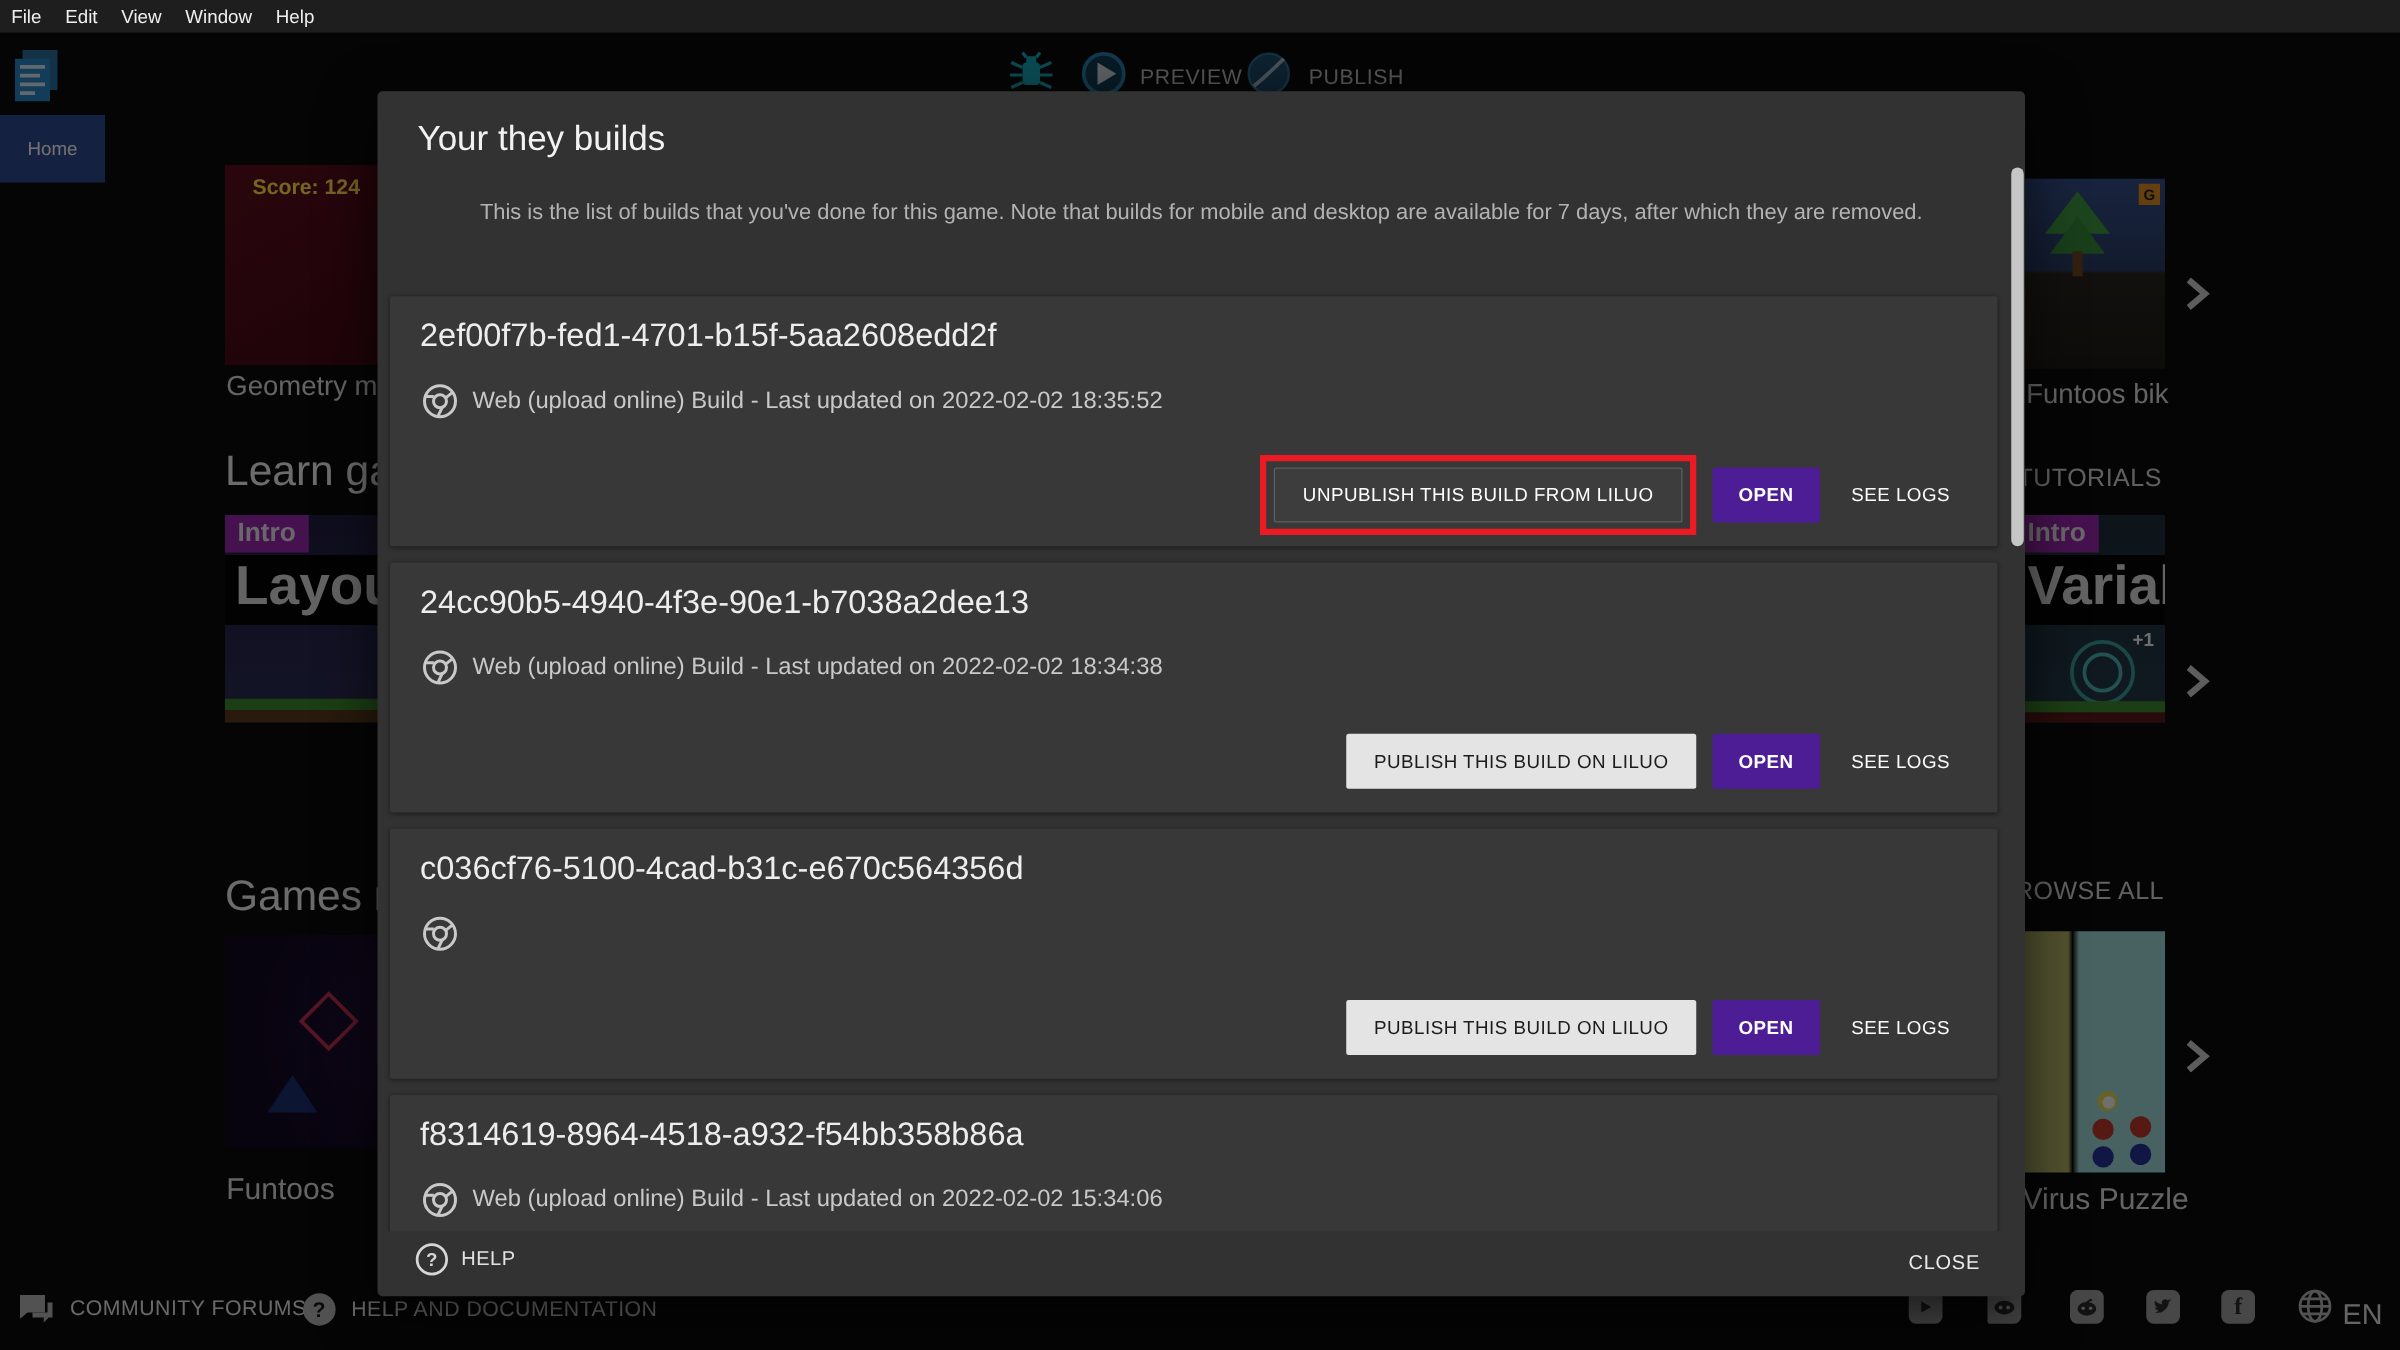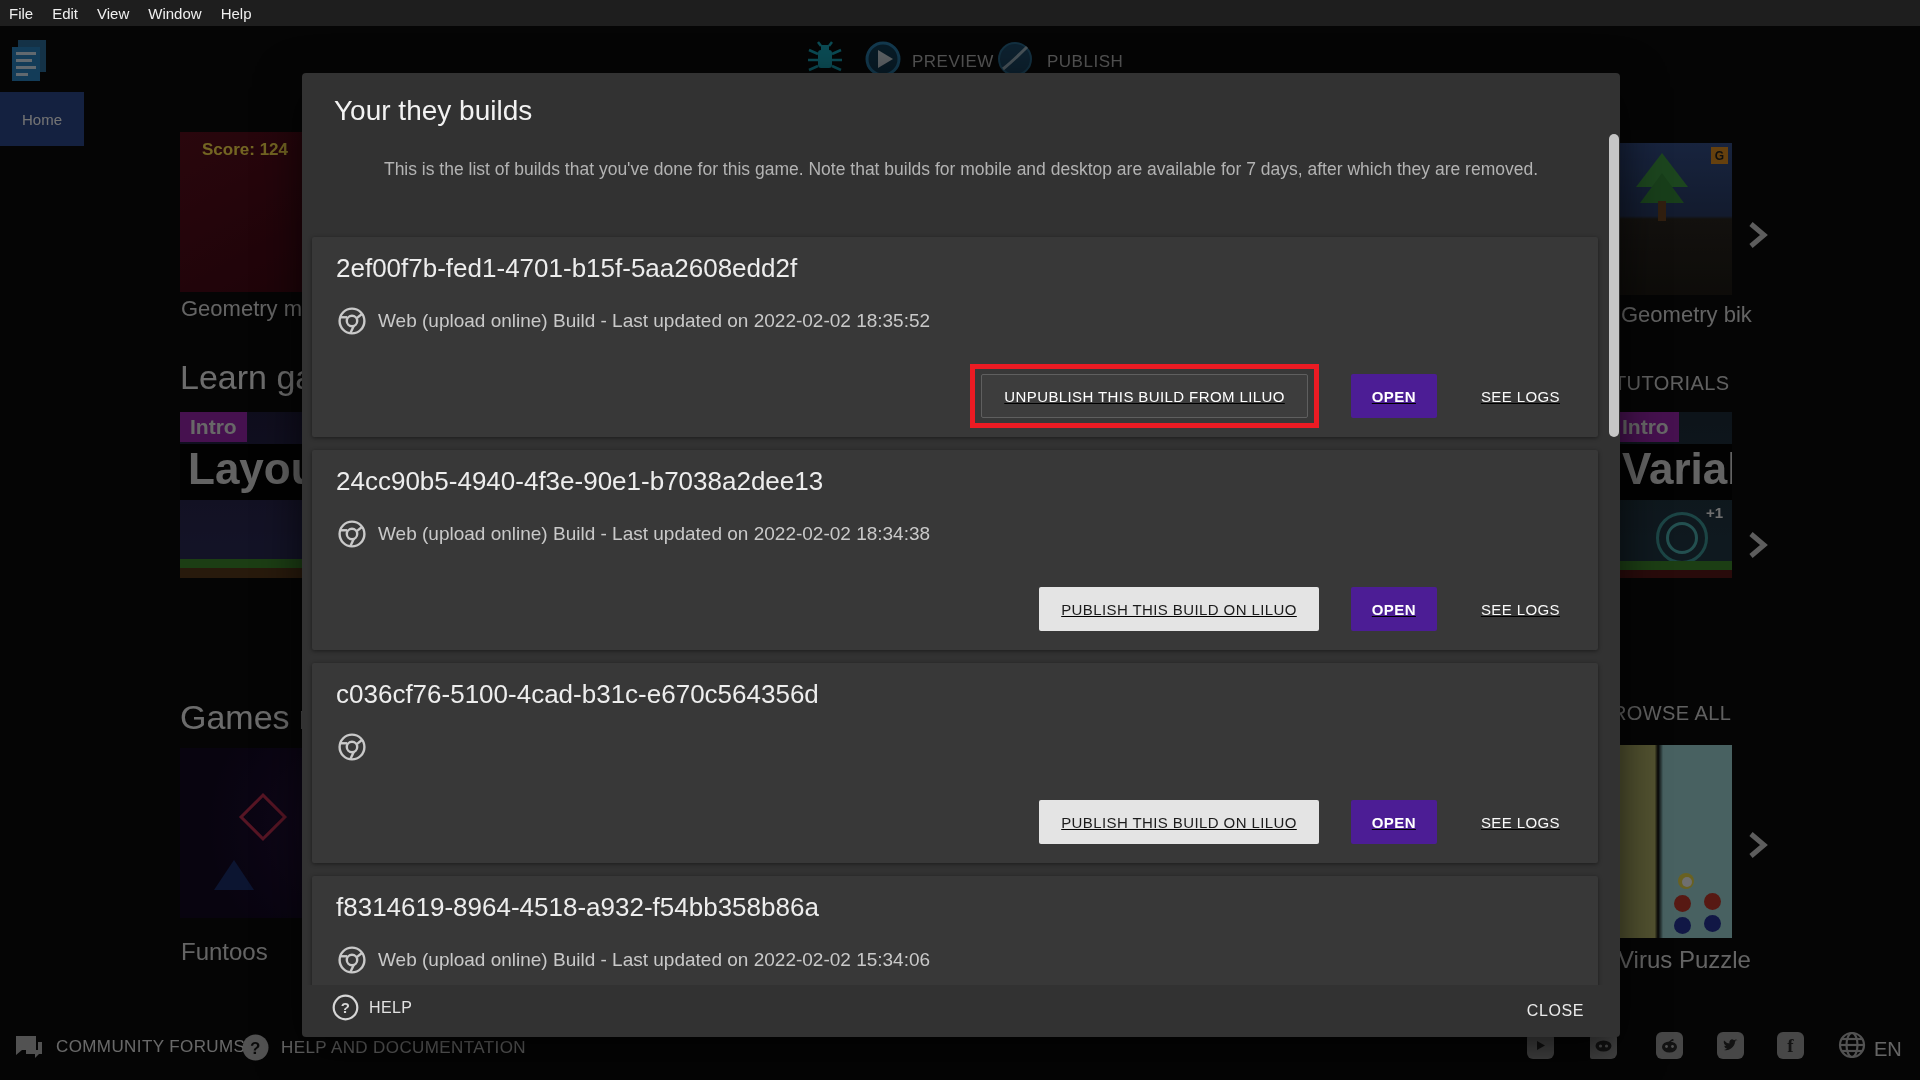--- a/index.html
+++ b/index.html
@@ -54,21 +54,21 @@
   .dlg-content { position:absolute; left:0; top:0; width:100%; height:912px; overflow:hidden; }
   .dlg-scrollbar { position:absolute; right:1px; top:61px; width:10px; height:303px;
                    background:#c6c6c6; border-radius:5px; }
 
   .build-card { position:absolute; left:10px; width:1286px; height:200px;
                 background:#383838; border-radius:2px; box-shadow:0 1px 4px rgba(0,0,0,0.45); }
   .bc-title { position:absolute; left:24px; top:16px; color:#ededed; font-size:26px; font-weight:400; }
   .bc-subrow { position:absolute; left:24px; top:68px; display:flex; align-items:center; gap:10px; }
   .bc-subtitle { color:#c9c9c9; font-size:19px; }
   .bc-actions { position:absolute; right:26px; bottom:10px; height:62px;
-                display:flex; align-items:center; gap:32px;text-decoration:underline; }
+                display:flex; align-items:center; gap:13px; }
   .btn { display:flex; align-items:center; justify-content:center; height:44px;
          font-size:15px; letter-spacing:0.4px; border-radius:2px; cursor:pointer;
          white-space:nowrap; }
   .btn-dark  { background:#3d3d3d; color:#ffffff; border:1px solid #5f5f5f; padding:0 22px; }
   .btn-light { background:#e4e4e4; color:#1c1c1c; padding:0 22px; }
   .btn-blue  { background:#4c1d95; color:#ffffff; padding:0 21px; font-weight:bold; }
   .btn-text  { background:transparent; color:#fafafa; padding:0 12px; }
   .red-annotation { border:5px solid #ec1b23; padding:5px 6px; display:inline-flex; }
 
   .dlg-footer { position:absolute; left:0; bottom:0; width:100%; height:52px; }
@@ -161,21 +161,21 @@
       <div class="abs" style="left:34px;top:112px;width:0;height:0;border-left:20px solid transparent;border-right:20px solid transparent;border-bottom:30px solid #1c2f6e;"></div>
     </div>
     <span class="abs bg-label" style="left:181px;top:938px;font-size:24px;">Funtoos</span>
 
     <div class="abs thumb" style="left:1560px;top:143px;width:172px;height:152px;background:linear-gradient(#35508a 0%,#2a3c66 48%,#2a2620 50%,#1f1b16 100%);">
       <div class="abs" style="left:76px;top:10px;width:0;height:0;border-left:26px solid transparent;border-right:26px solid transparent;border-bottom:34px solid #3f9a44;"></div>
       <div class="abs" style="left:80px;top:30px;width:0;height:0;border-left:22px solid transparent;border-right:22px solid transparent;border-bottom:30px solid #368a3b;"></div>
       <div class="abs" style="left:98px;top:58px;width:8px;height:20px;background:#6e4524;"></div>
       <div class="abs" style="right:4px;top:4px;width:17px;height:17px;background:#e08f1f;color:#222;font-size:12px;font-weight:bold;display:flex;align-items:center;justify-content:center;">G</div>
     </div>
-    <span class="abs bg-label" style="left:1621px;top:302px;">Geometry bik</span>
+    <span class="abs bg-label" style="left:1621px;top:302px;">Funtoos bik</span>
 
     <span class="abs bg-small" style="left:1614px;top:372px;">TUTORIALS</span>
 
     <div class="abs thumb" style="left:1560px;top:412px;width:172px;height:166px;background:linear-gradient(#1d2d3a,#233845 75%);">
       <span class="badge-intro" style="left:52px;">Intro</span>
       <div class="band-black" style="top:32px;height:56px;padding-left:62px;">
         <span>Variab</span>
       </div>
       <span class="abs" style="left:146px;top:92px;color:#f5f5f5;font-size:15px;font-weight:bold;">+1</span>
       <div class="abs" style="left:96px;top:100px;width:52px;height:52px;border:3px solid #3e9a9a;border-radius:50%;"></div>
@@ -255,21 +255,21 @@
     </div>
     <svg class="abs" style="left:1838px;top:1031px;" width="28" height="28" viewBox="0 0 28 28">
       <g fill="none" stroke="#b5b5b5" stroke-width="2.2">
         <circle cx="14" cy="14" r="12"></circle>
         <ellipse cx="14" cy="14" rx="5.5" ry="12"></ellipse>
         <line x1="2" y1="14" x2="26" y2="14"></line>
         <line x1="4" y1="8" x2="24" y2="8"></line>
         <line x1="4" y1="20" x2="24" y2="20"></line>
       </g>
     </svg>
-    <span class="abs" style="left:1874px;top:1038px;color:#e0e0e0;font-size:20px;">EN</span>
+    <span class="abs" style="left:1874px;top:1038px;color:#e0e0e0;font-size:23px;">EN</span>
   </div>
 
   <div class="overlay"></div>
 
   <div class="dialog">
     <div class="dlg-content">
       <div class="dlg-title">Your they builds</div>
       <div class="dlg-desc">This is the list of builds that you've done for this game. Note that builds for mobile and desktop are available for 7 days, after which they are removed.</div>
 
       <div class="build-card" style="top:164px;">

